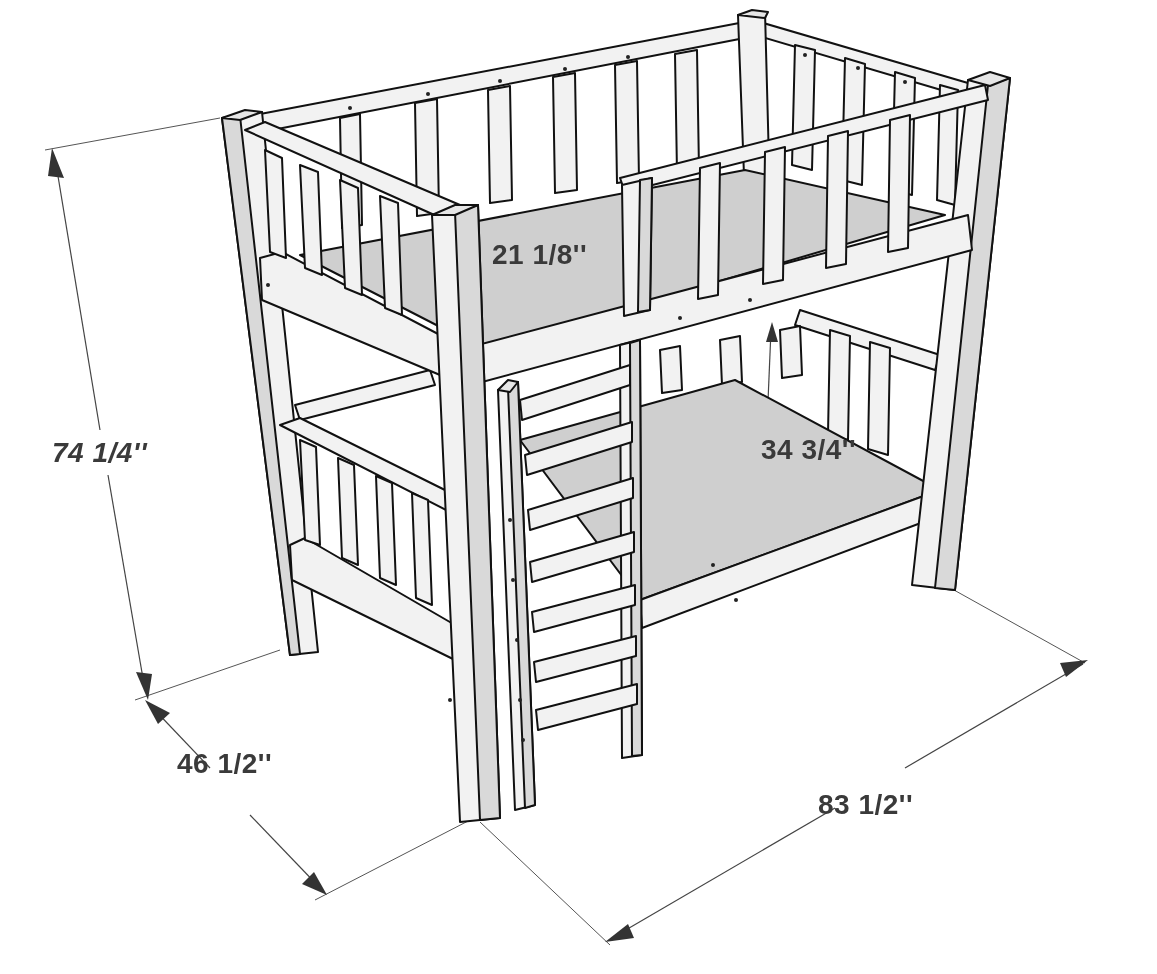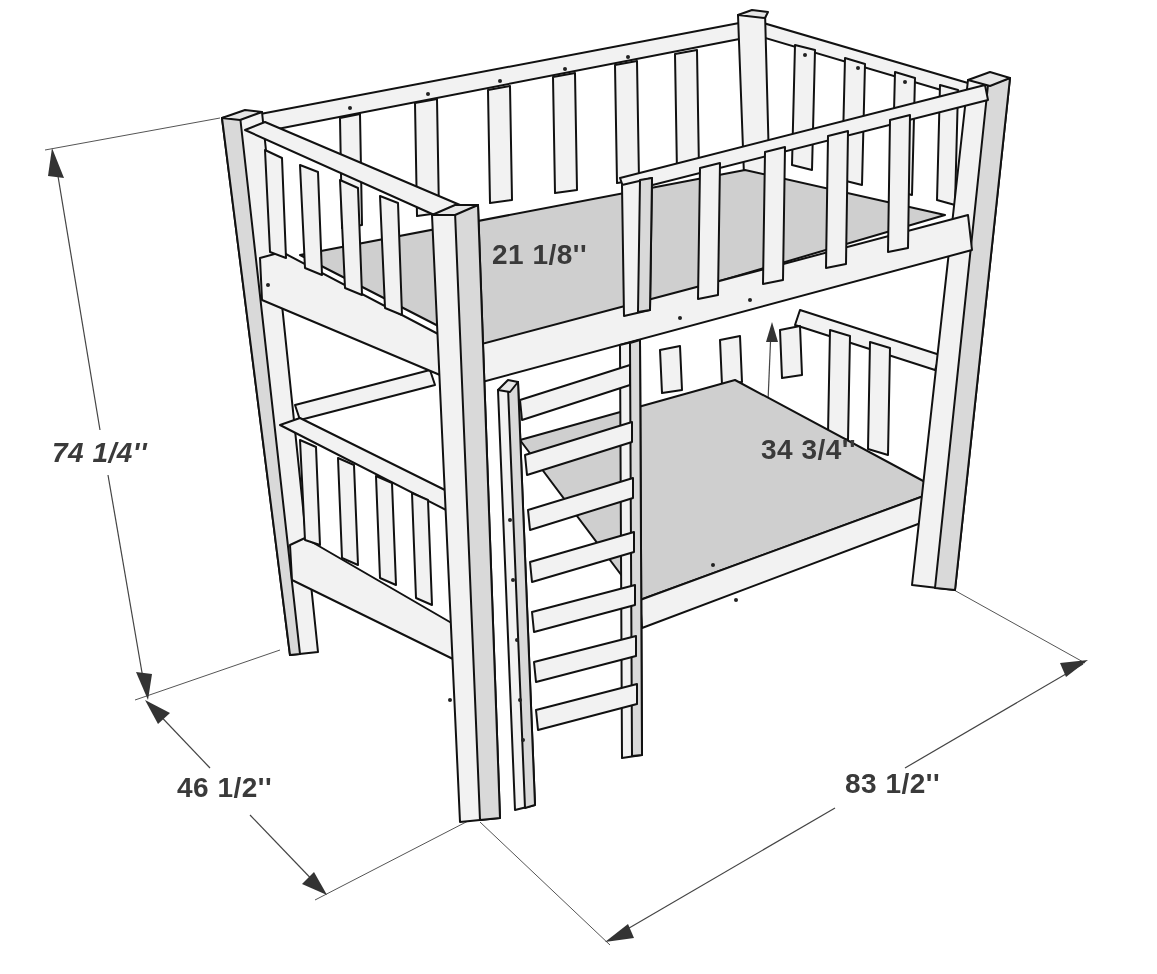--- a/index.html
+++ b/index.html
@@ -188,14 +188,14 @@
     <circle class="screw" cx="520" cy="700" r="2"></circle>
     <circle class="screw" cx="523" cy="740" r="2"></circle>
     <circle class="screw" cx="450" cy="700" r="2"></circle>
     <circle class="screw" cx="268" cy="285" r="2"></circle>
   </g>
 </svg>
 
 <div class="label" style="left:52px; top:437px;font-style:italic;">74 1/4''</div>
 <div class="label" style="left:492px; top:239px;">21 1/8''</div>
 <div class="label" style="left:713px; top:434px;margin-left:48px;">34 3/4''</div>
-<div class="label" style="left:177px; top:772px;">46 1/2''</div>
-<div class="label" style="left:818px; top:768px;margin-left:27px;">83 1/2''</div>
+<div class="label" style="left:177px; top:748px;">46 1/2''</div>
+<div class="label" style="left:818px; top:789px;">83 1/2''</div>
 
 </body></html>

